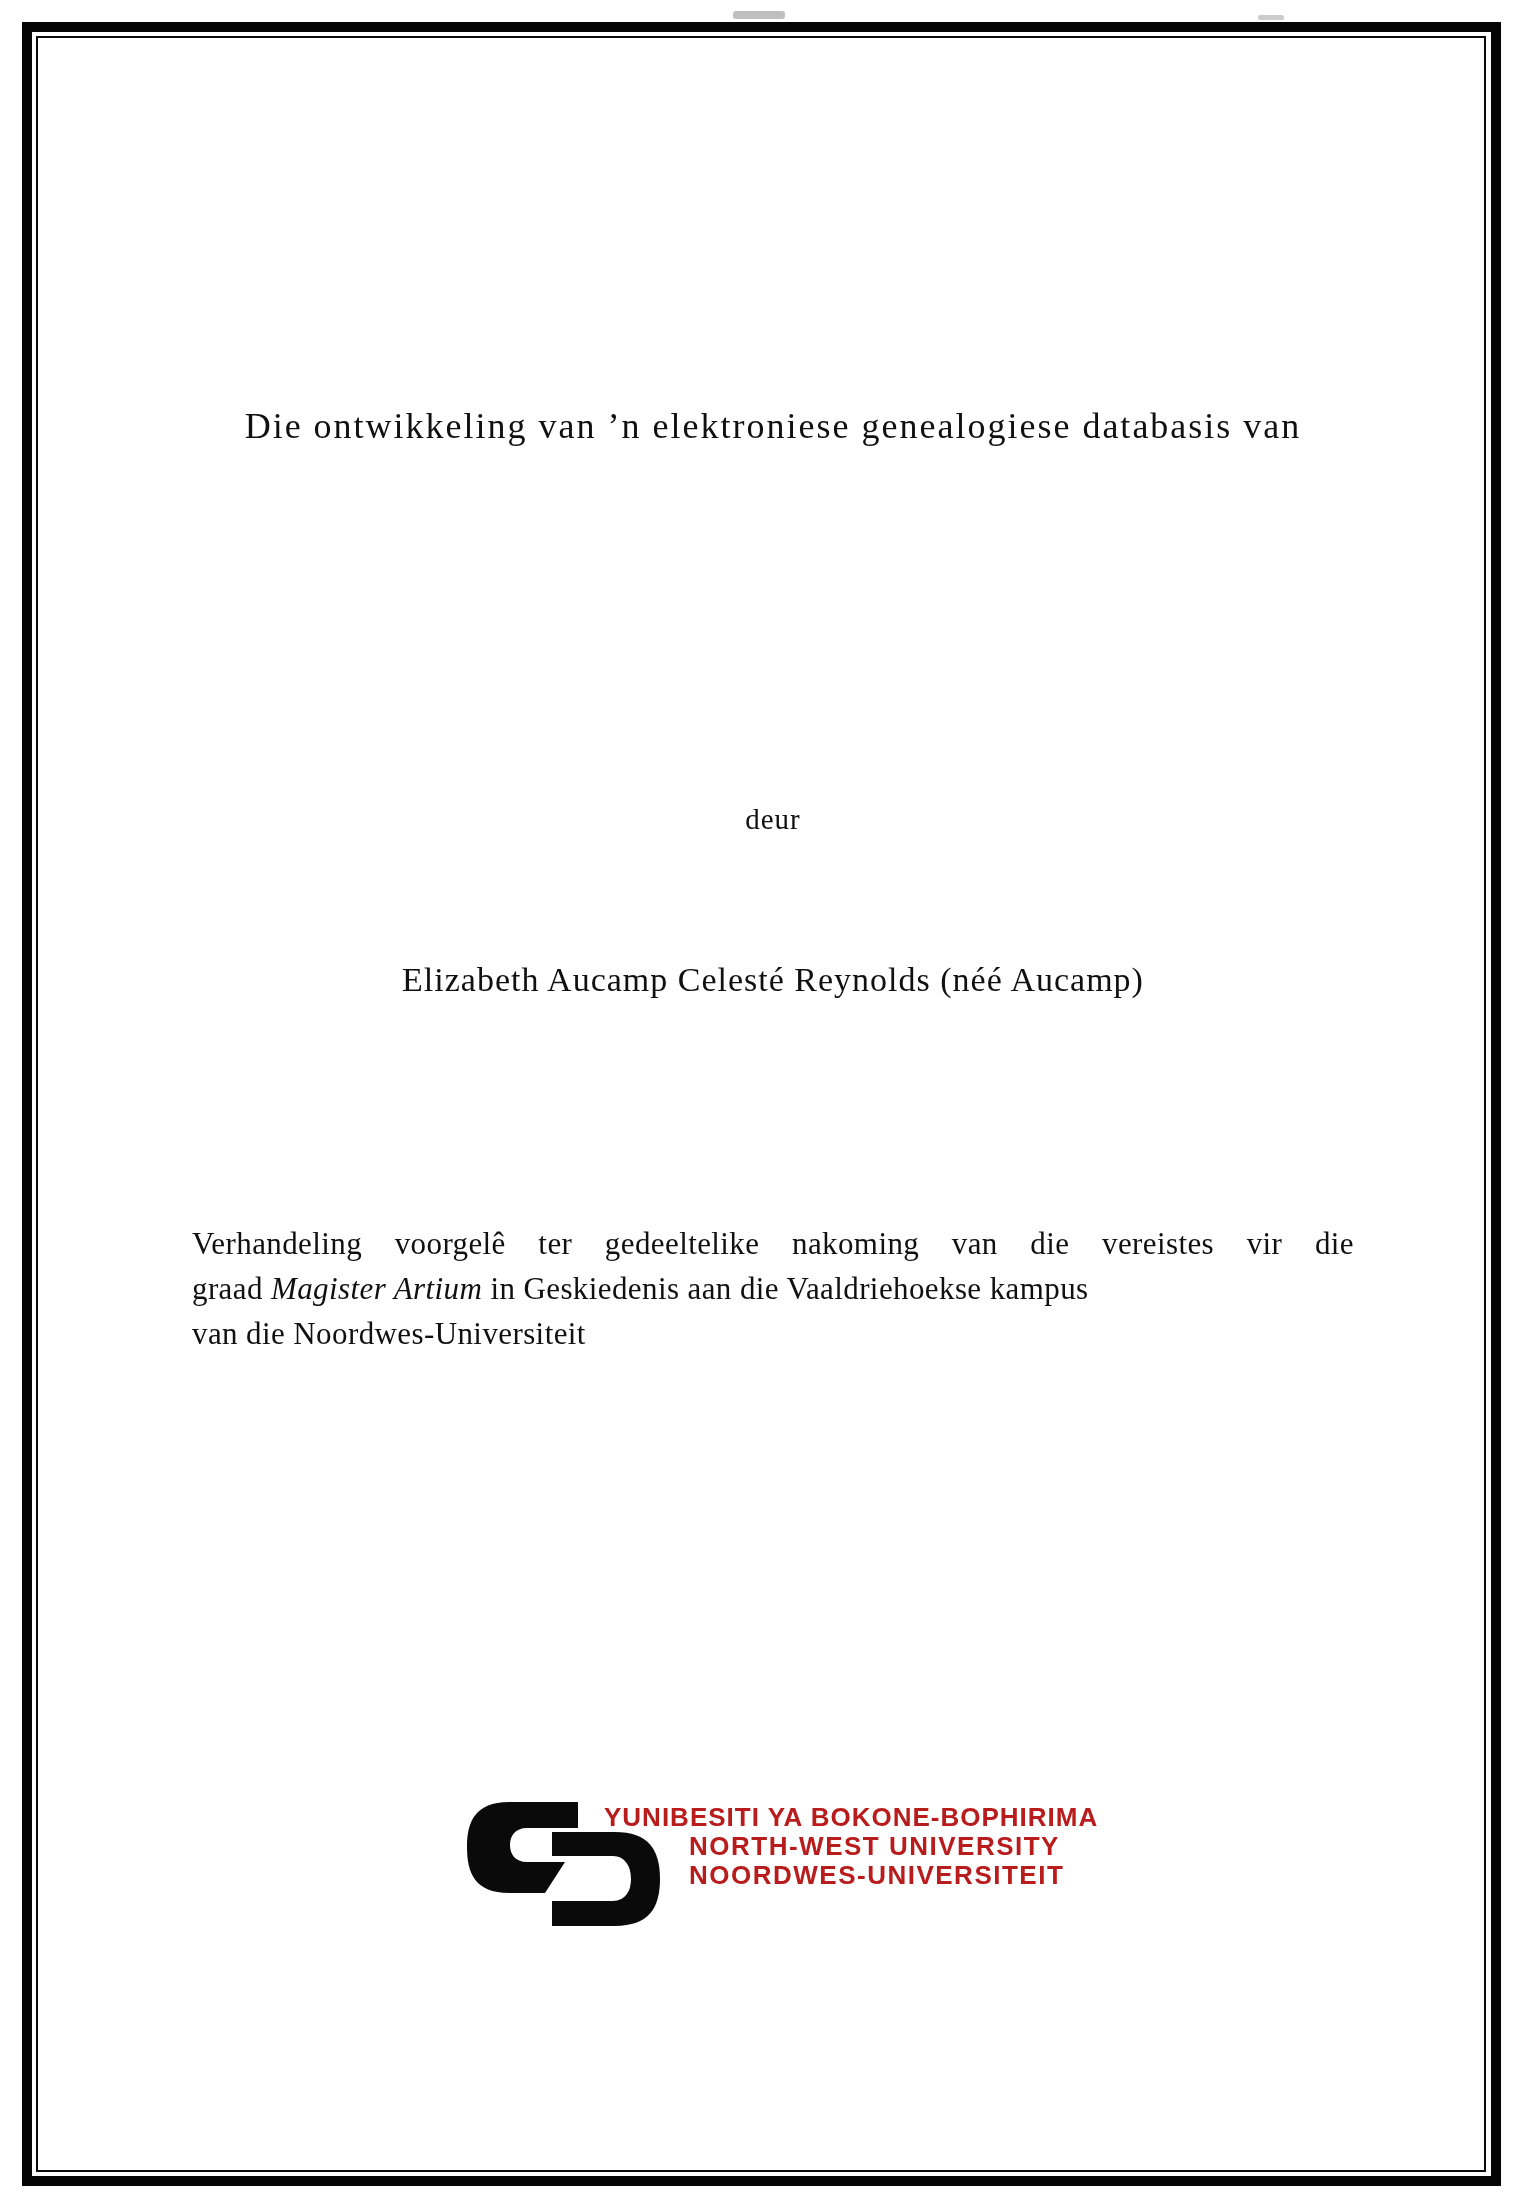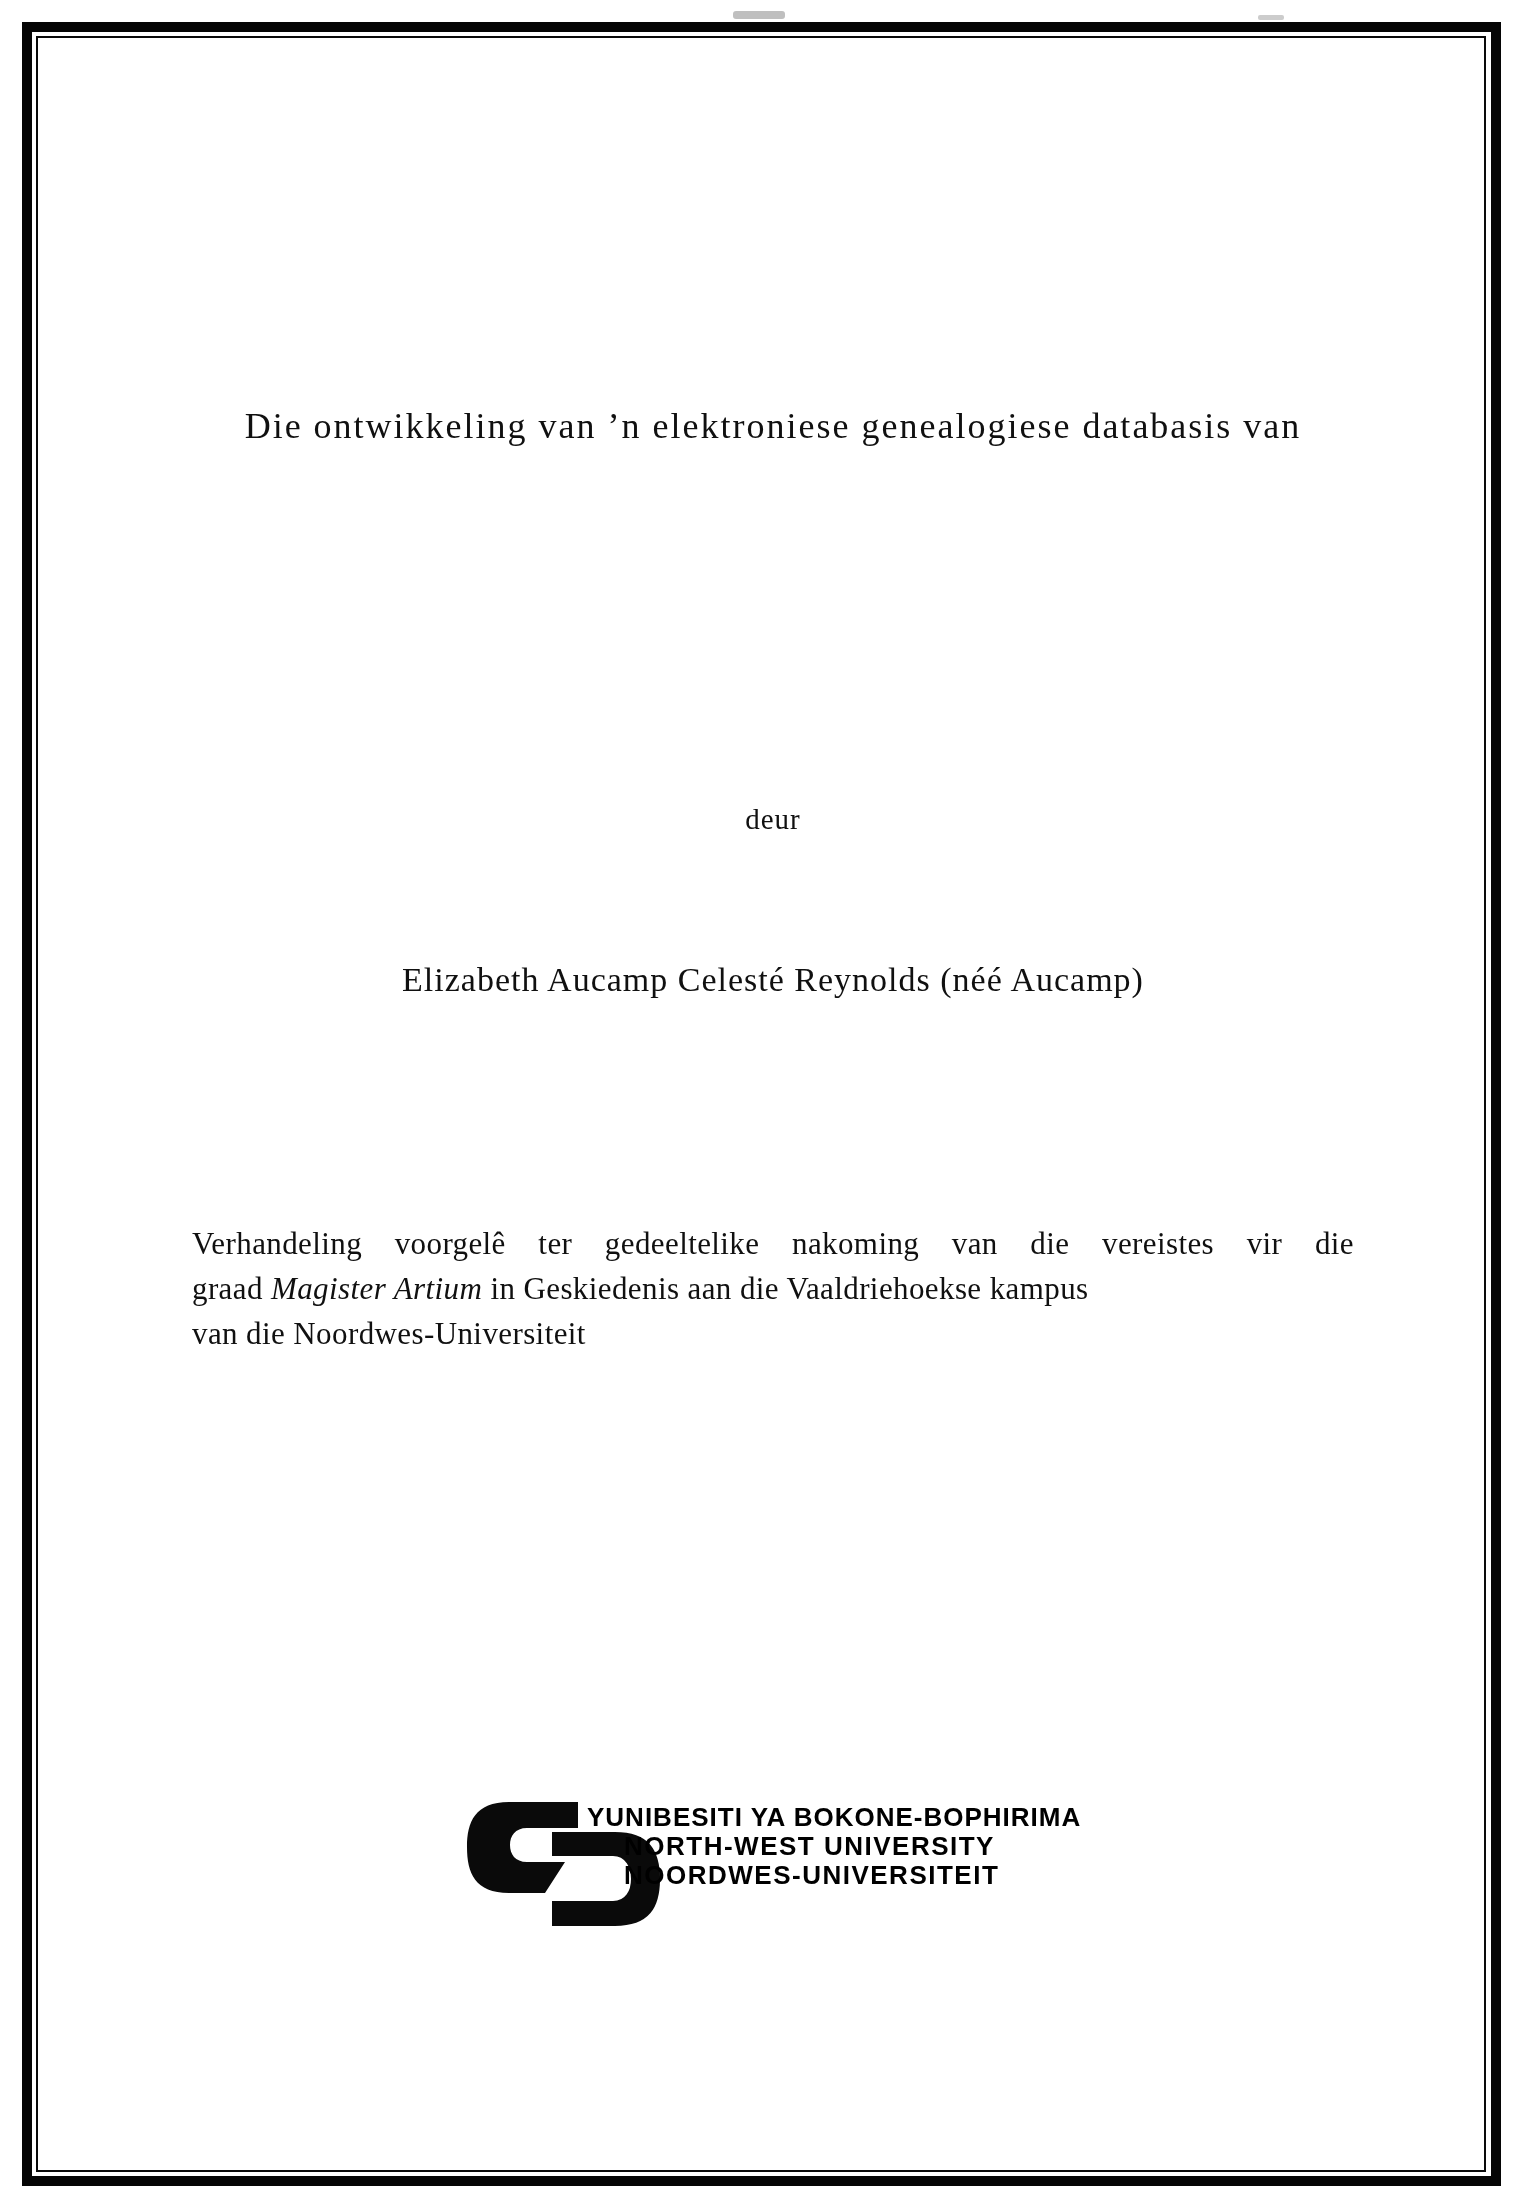--- a/index.html
+++ b/index.html
@@ -103,32 +103,32 @@
     width: 640px;
     height: 150px;
   }
   .logo-mark {
     position: absolute;
     left: 0;
     top: 0;
   }
   .logo-text {
     position: absolute;
-    left: 122px;
+    left: 139px;
     top: 3px;
     font-family: "Liberation Sans", sans-serif;
     font-weight: bold;
     font-size: 26px;
     line-height: 29px;
     letter-spacing: 1px;
-    color: #000000;
+    color: #b91c1c;
     white-space: nowrap;
   }
   .logo-text .indented {
-    margin-left: 37px;
+    margin-left: 85px;
     letter-spacing: 1.5px;
   }
 </style>
 </head>
 <body>
 
 <div class="scan-page">
 
   <div class="outer-frame"></div>
   <div class="inner-frame"></div>

